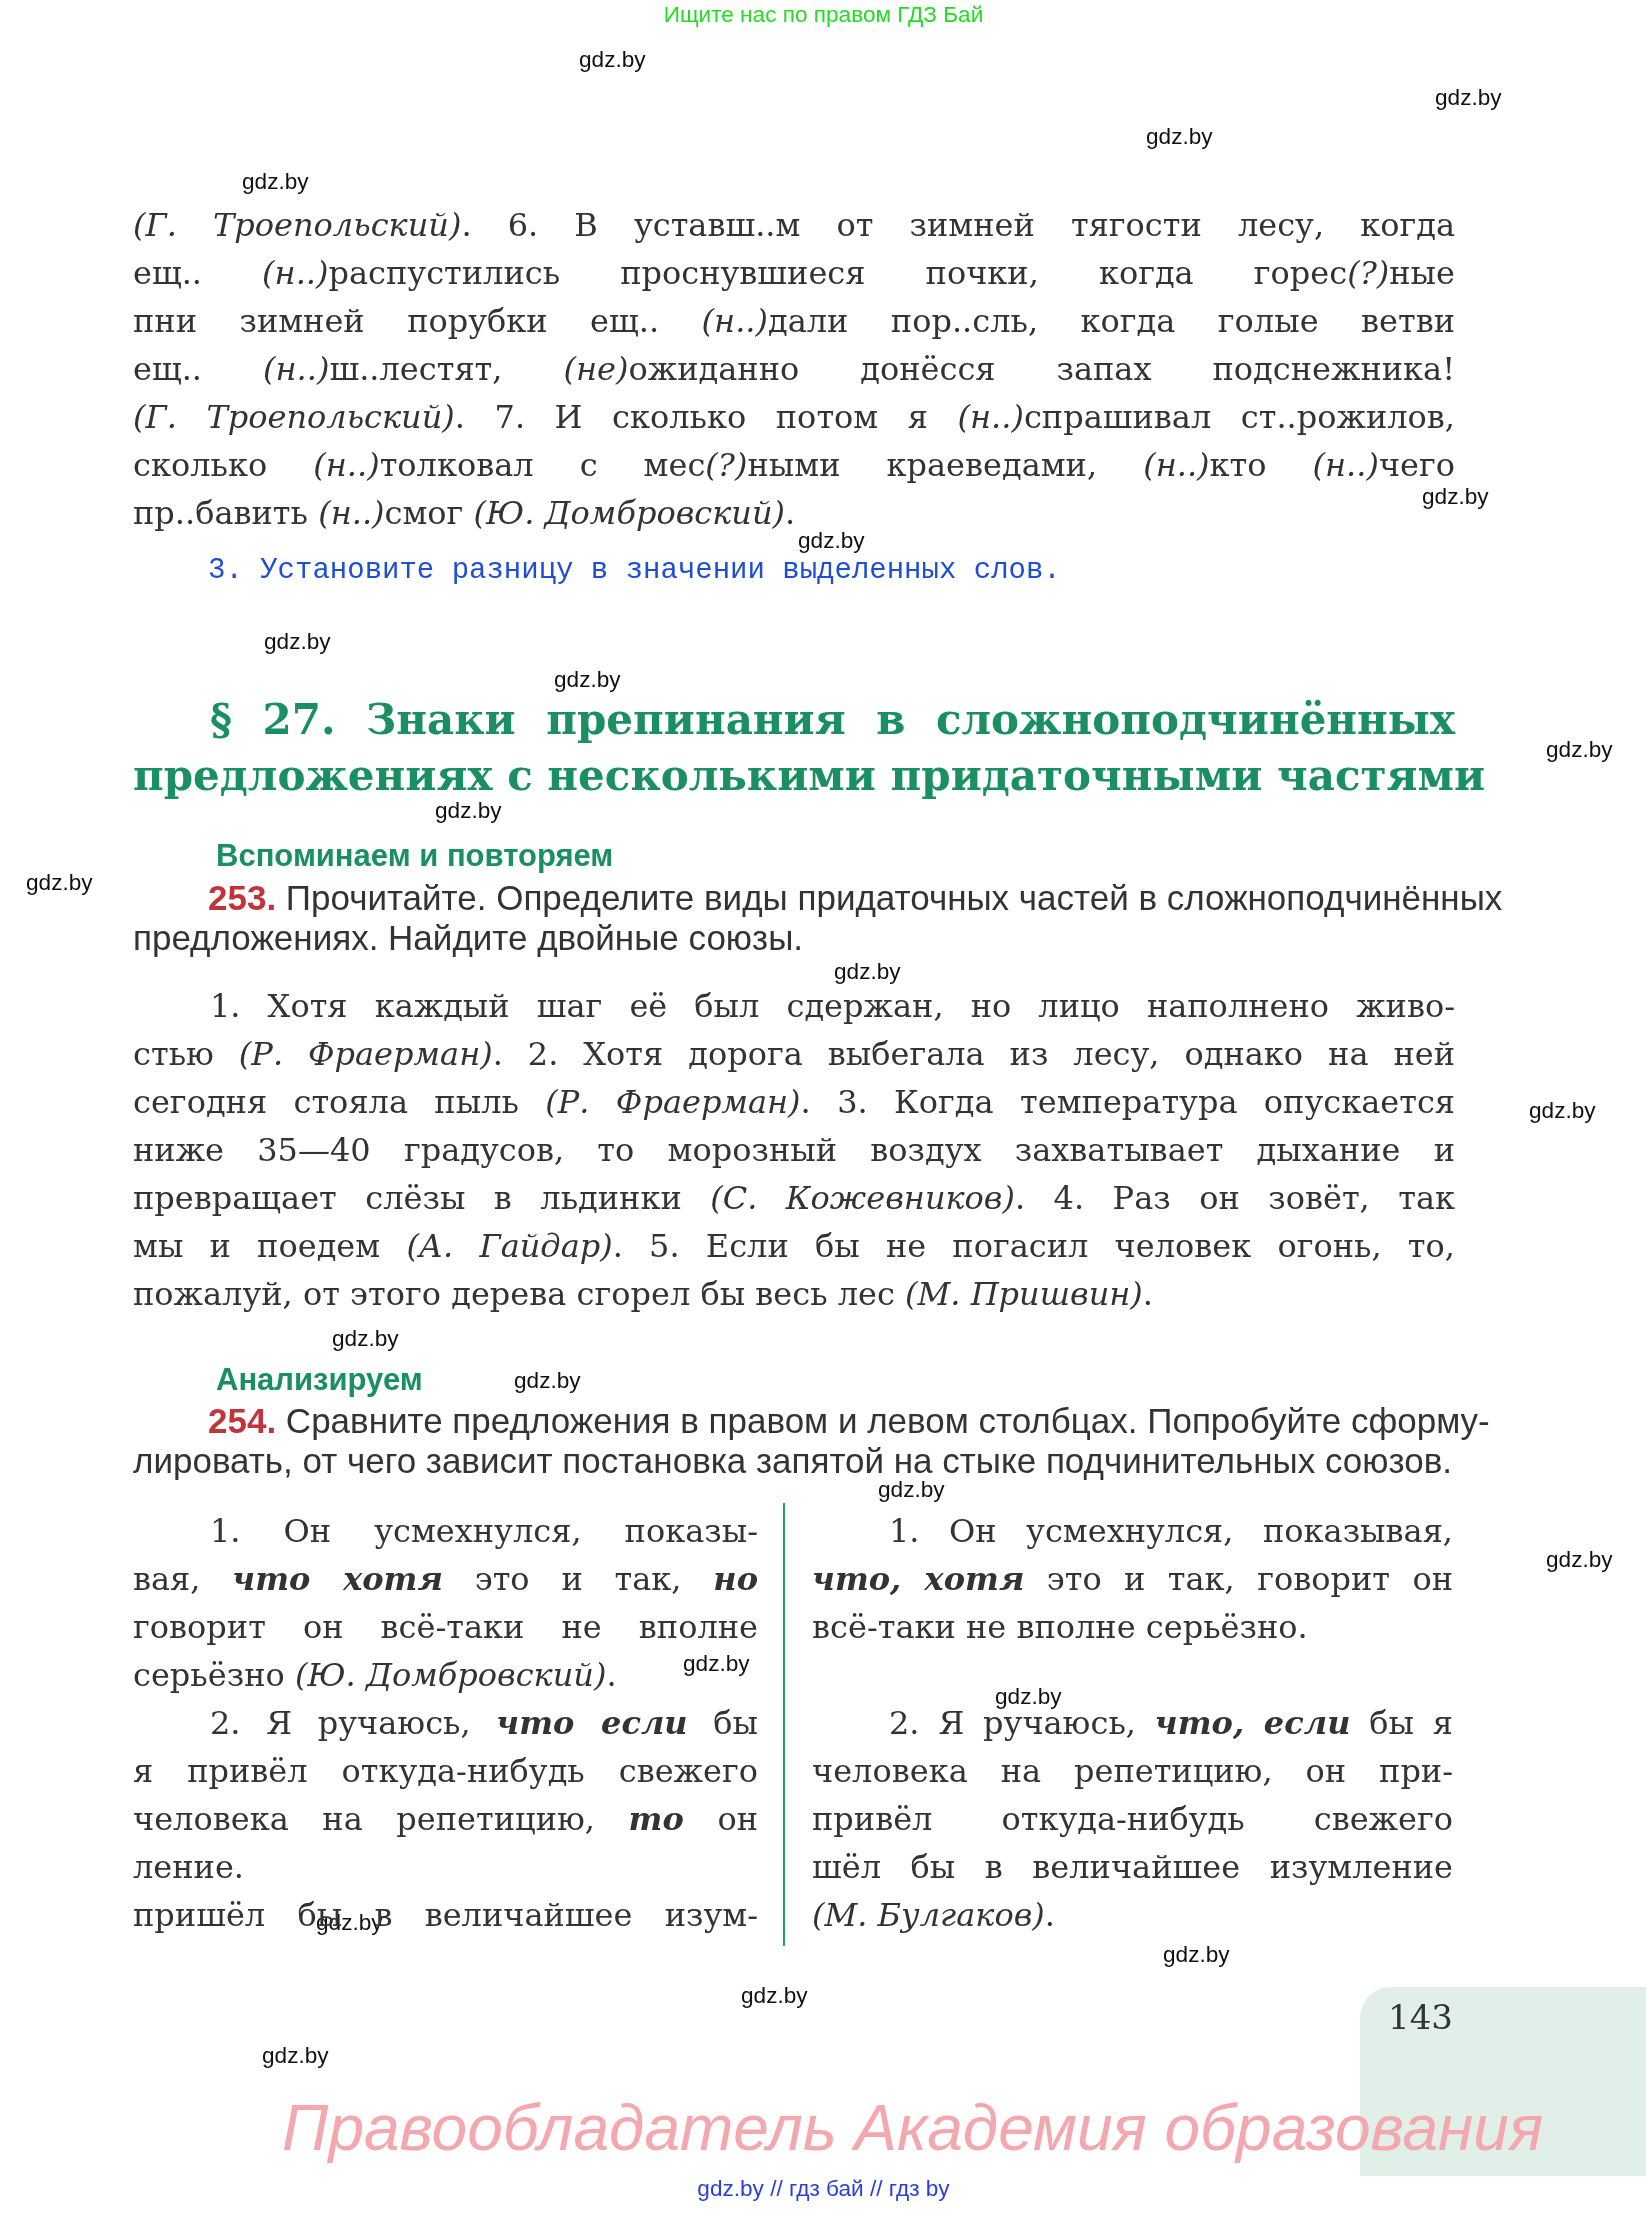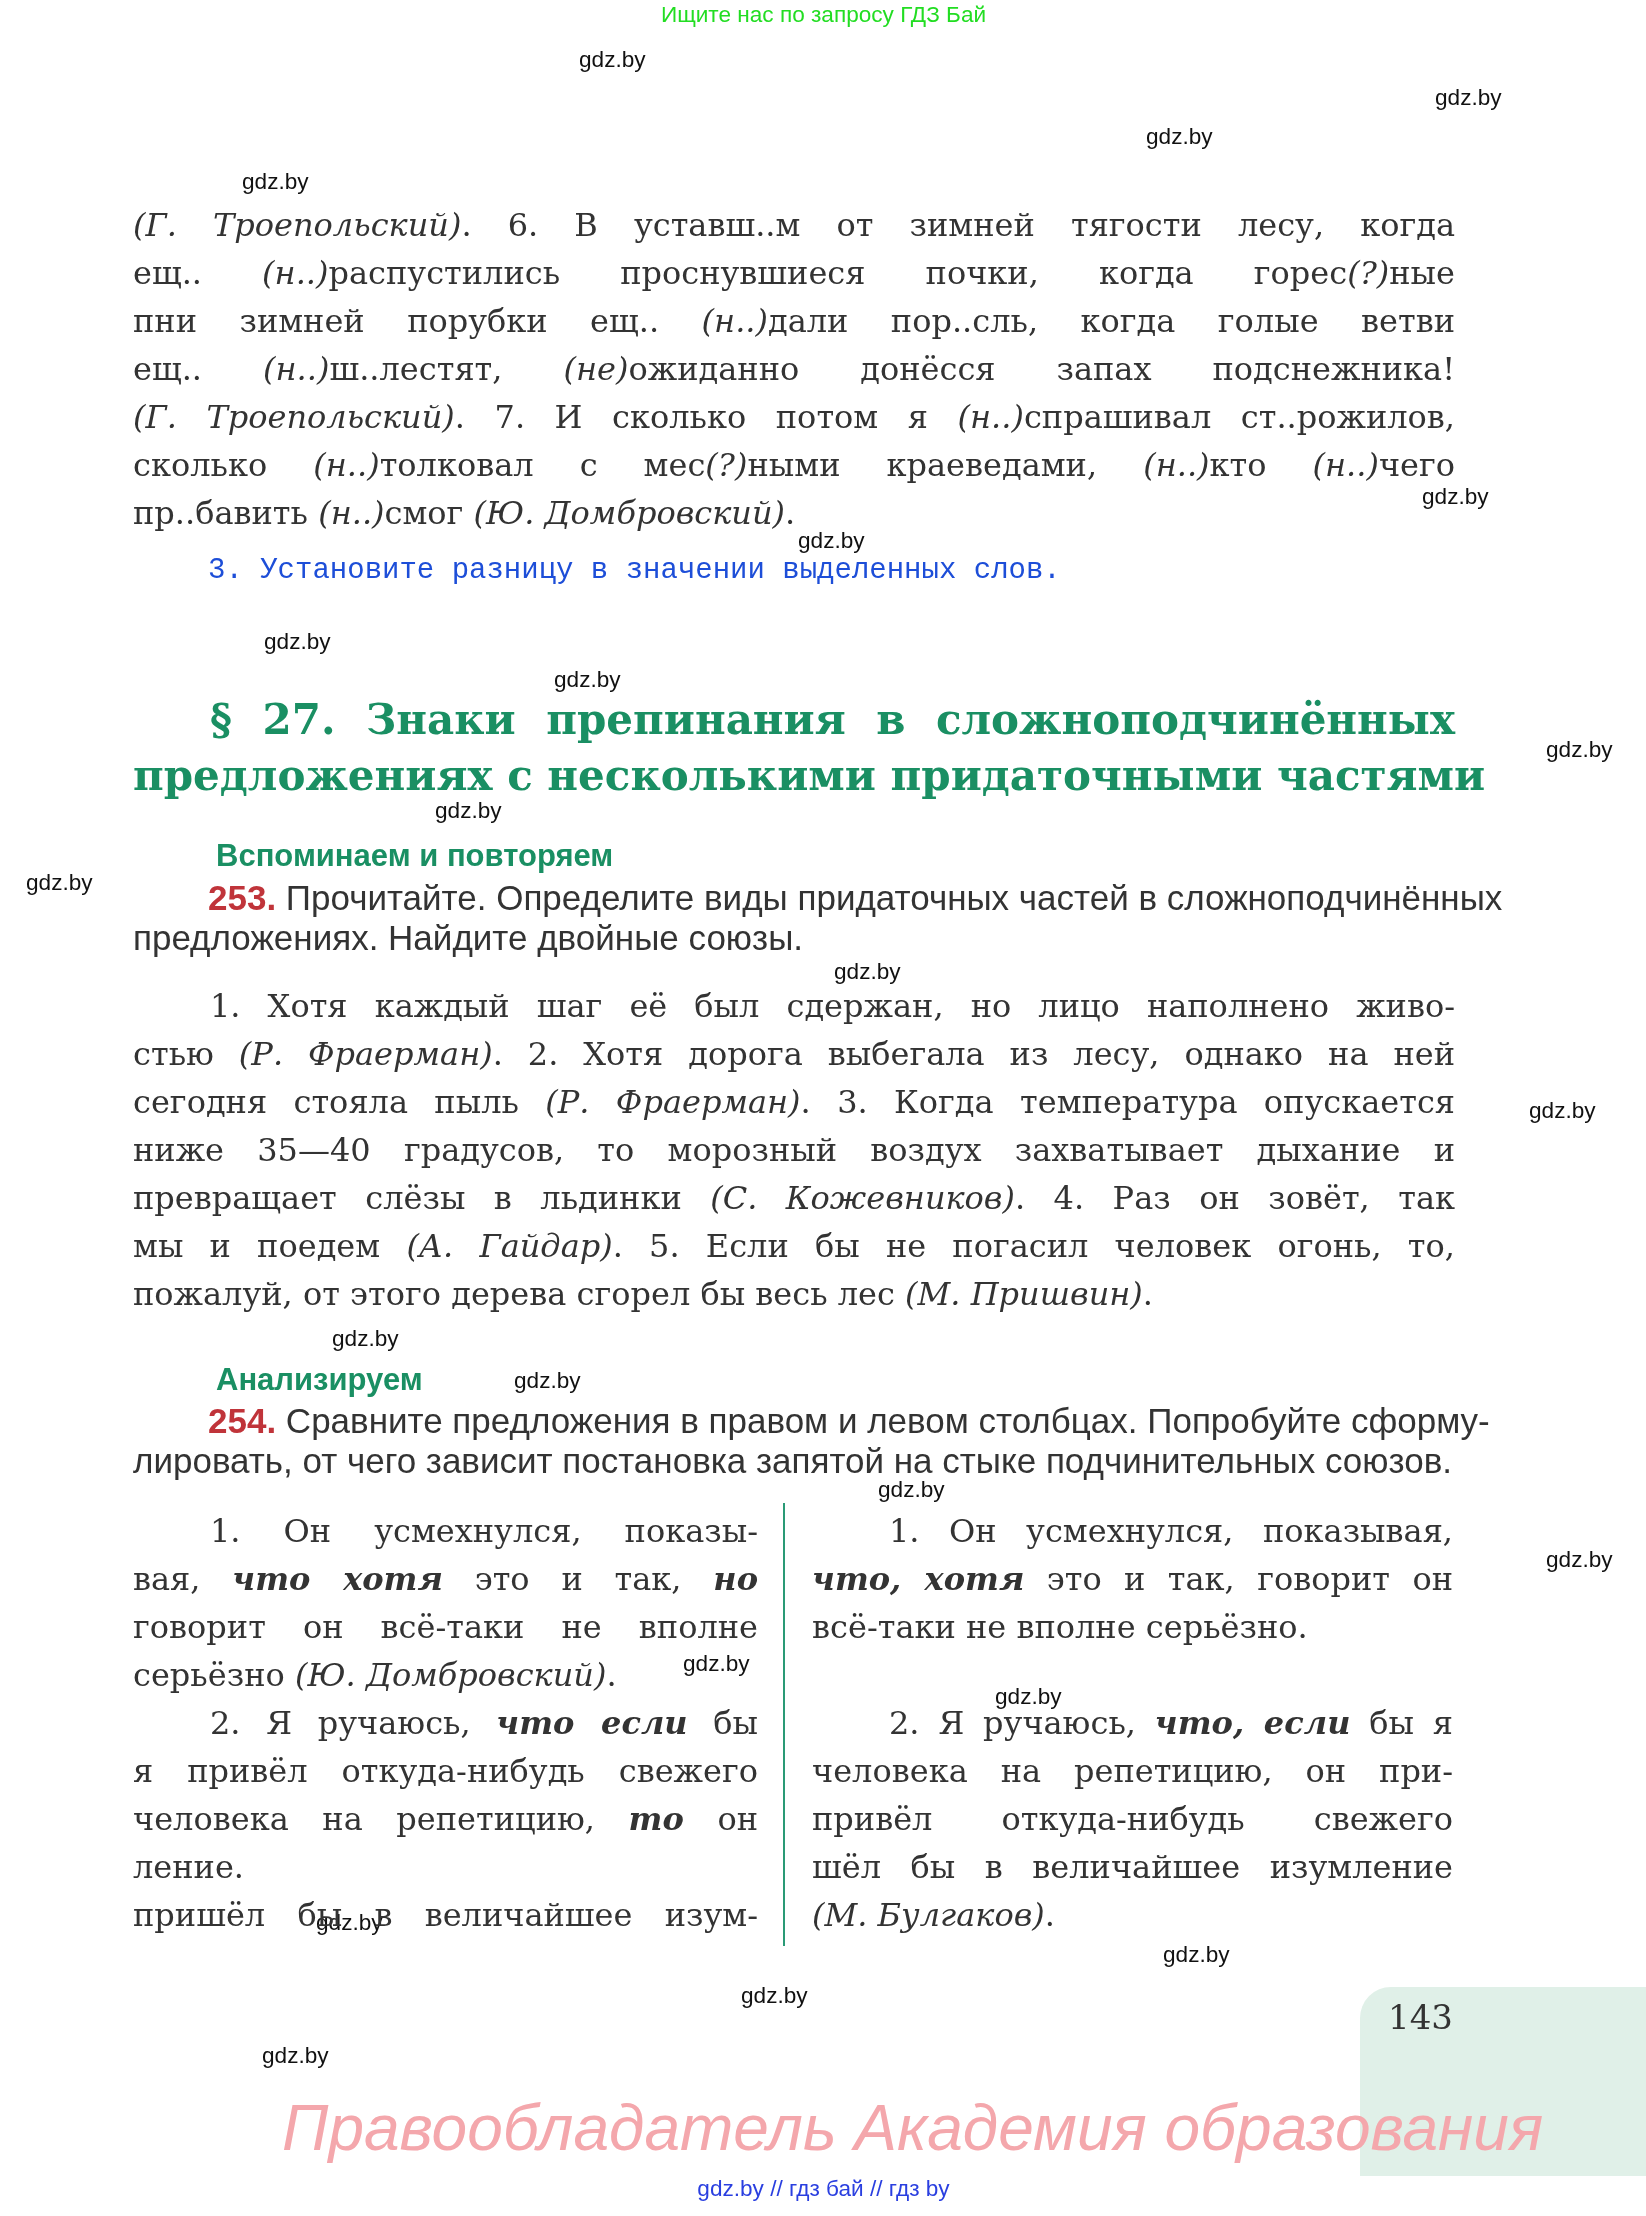--- a/index.html
+++ b/index.html
@@ -24,21 +24,21 @@
   .col b { font-style:italic; font-weight:bold; }
   .sep { position:absolute; left:783px; top:1503px; width:2.4px; height:443px; background:#2a9a76; }
   .pagebox { position:absolute; left:1360px; top:1987px; width:286px; height:189px; background:#e0f0e8; border-top-left-radius:31px; }
   .pagenum { position:absolute; left:1388px; top:1997px; font-family:"DejaVu Serif", serif; font-size:34px; color:#333; }
   .rights { position:absolute; left:282px; top:2091px; font-family:Liberation Sans, sans-serif; font-style:italic; font-size:64px; color:#f4a7ac; white-space:nowrap; }
   .footer { position:absolute; left:0; width:1647px; top:2176px; text-align:center; font-family:"Liberation Sans", sans-serif; font-size:22.6px; color:#2a3fe0; }
 </style>
 </head>
 <body>
 
-<div class="banner">Ищите нас по запросу ГДЗ Бай</div>
+<div class="banner">Ищите нас по правом ГДЗ Бай</div>
 
 <div id="wm-layer">
     <div class="wm" style="left: 579px; top: 47px;">gdz.by</div>
     <div class="wm" style="left: 1435px; top: 85px;">gdz.by</div>
     <div class="wm" style="left: 1146px; top: 124px;">gdz.by</div>
     <div class="wm" style="left: 242px; top: 169px;">gdz.by</div>
     <div class="wm" style="left: 1422px; top: 484px;">gdz.by</div>
     <div class="wm" style="left: 798px; top: 528px;">gdz.by</div>
     <div class="wm" style="left: 264px; top: 629px;">gdz.by</div>
     <div class="wm" style="left: 554px; top: 667px;">gdz.by</div>

